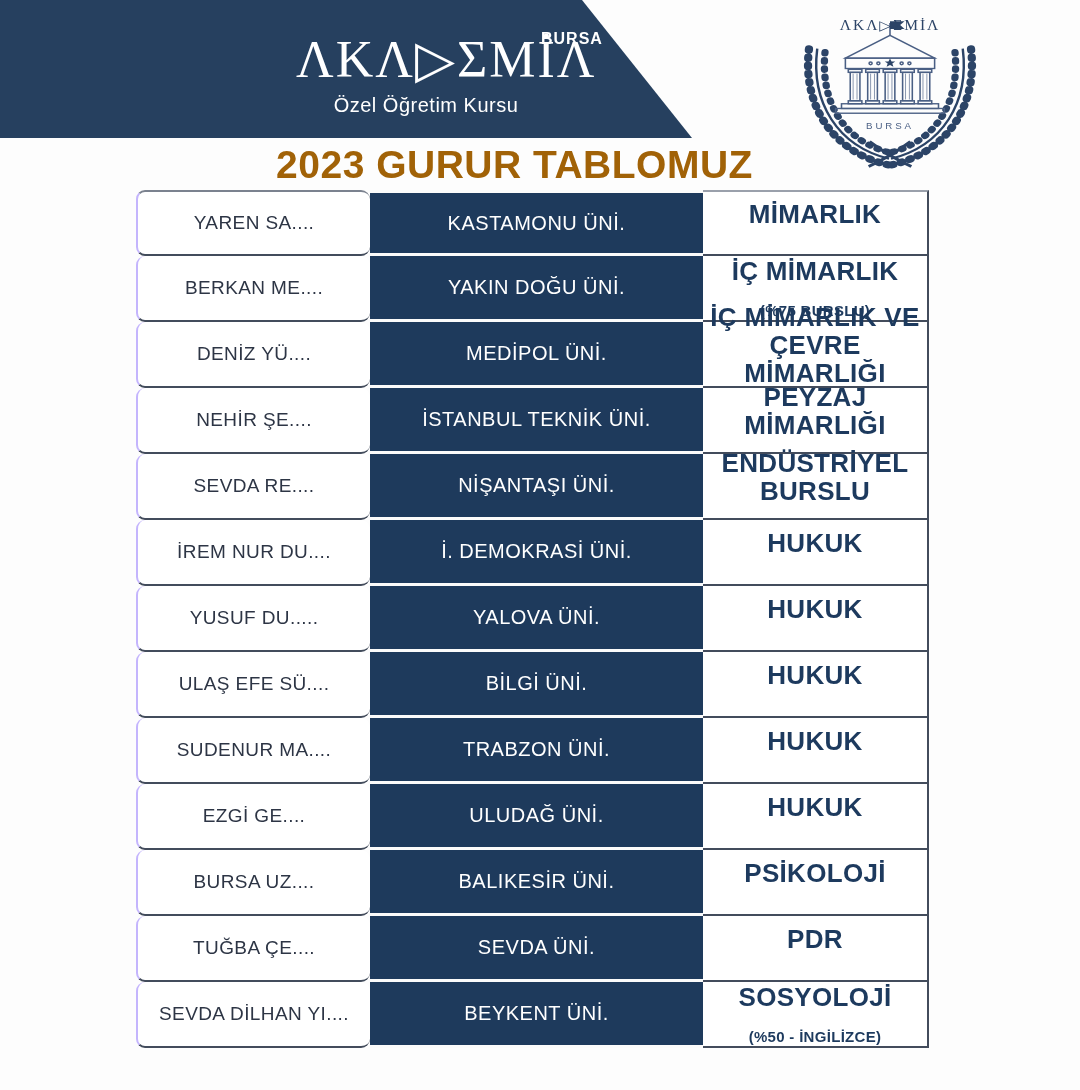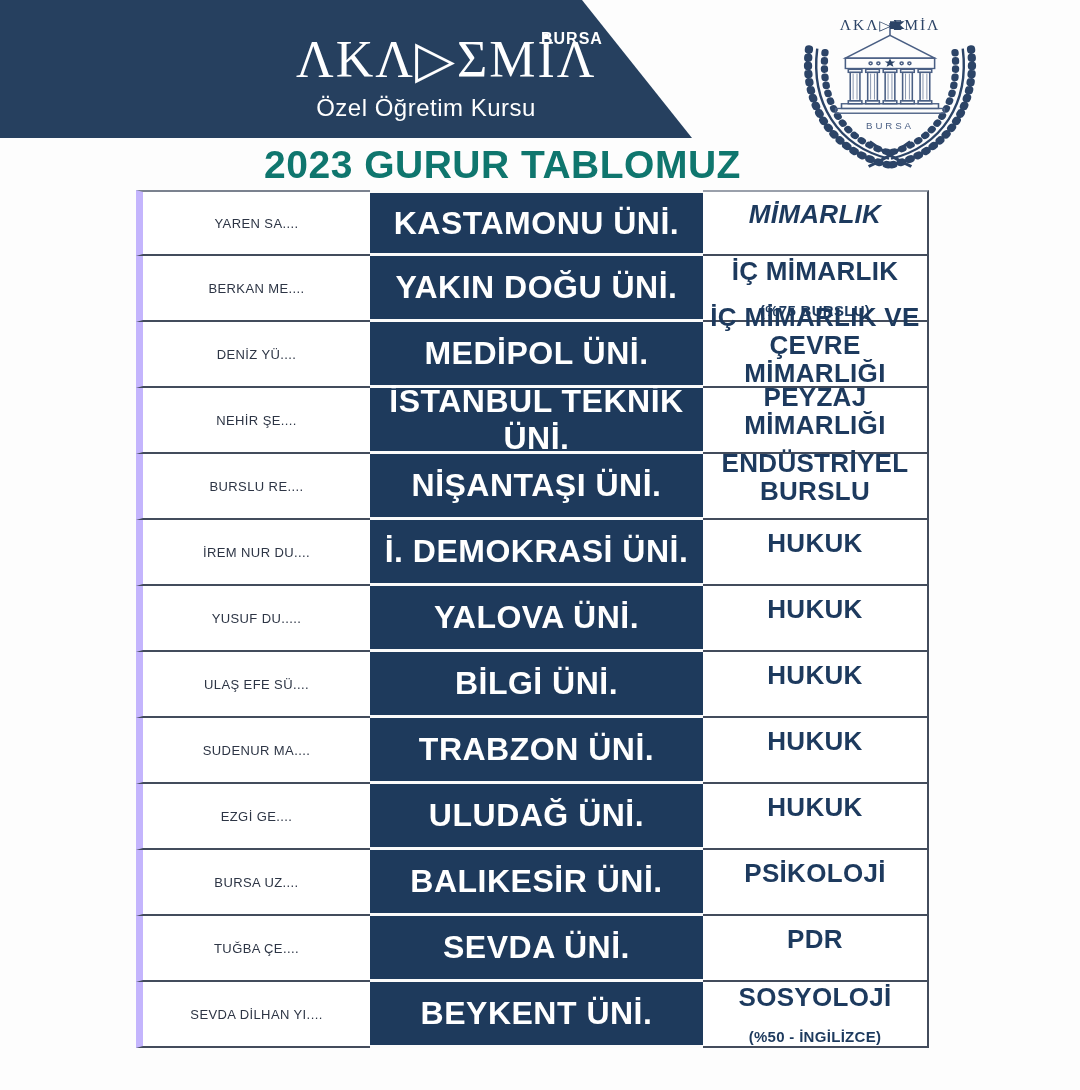--- a/index.html
+++ b/index.html
@@ -22,67 +22,67 @@
     font-family:"Liberation Serif", serif;
     font-size:52px; line-height:1; color:#ffffff; letter-spacing:2px;
     white-space:nowrap;
   }
   .banner-city {
     position:absolute; left:541px; top:30px;
     font-size:16px; font-weight:bold; color:#ffffff; letter-spacing:1px;
   }
   .banner-subtitle {
     position:absolute; left:296px; top:94px; width:260px; text-align:center;
-    font-size:24px; color:#ffffff; letter-spacing:0.5px; white-space:nowrap;
+    font-size:20px; color:#ffffff; letter-spacing:0.5px; white-space:nowrap;
   }
 
   
   .emblem { position:absolute; left:793px; top:4px; width:194px; height:172px; }
   .emblem svg { display:block; }
 
   
   .page-title {
-    position:absolute; left:0; top:143px; width:1005px; text-align:center;
-    font-size:39px; font-weight:bold; color:#0f766e; letter-spacing:0.5px;
+    position:absolute; left:12px; top:143px; width:1005px; text-align:center;
+    font-size:39px; font-weight:bold; color:#a16207; letter-spacing:0.5px;
     white-space:nowrap;
   }
 
   
   .results-table {
     position:absolute; left:136px; top:190px; width:793px;
     display:grid;
     grid-template-columns:234px 333px 226px;
     grid-auto-rows:66px;
   }
   .row { display:contents; }
   .cell { display:flex; align-items:center; justify-content:center; }
   .cell.name {
     background:#ffffff;
-    border-left:7px solid #c4b5fd;
+    border-left:2px solid #c4b5fd;
     border-bottom:2px solid #434c5c;
-    font-size:13px; color:#2d3545; letter-spacing:0.4px;
+    font-size:19px; color:#2d3545; letter-spacing:0.4px;border-radius:9px;
   }
   .row:first-child .cell.name { border-top:2px solid #7b828f; }
   .cell.uni {
     background:#1e3a5c;
     border-bottom:3px solid #fbfbfb;
-    font-size:32px; font-weight:bold; color:#ffffff; letter-spacing:0.5px;
+    font-size:20px; font-weight:normal; color:#ffffff; letter-spacing:0.5px;
     text-align:center;
   }
   .row:first-child .cell.uni { border-top:3px solid #fbfbfb; }
   .cell.dept {
     background:#ffffff;
     border-right:2px solid #434c5c;
     border-bottom:2px solid #434c5c;
     flex-direction:column;
     font-size:26px; font-weight:bold; color:#1d3a5e; letter-spacing:0.3px;
     line-height:1.08; text-align:center;
     padding:0 6px;
   }
-  .row:first-child .cell.dept { border-top:2px solid #9aa0ab;font-style:italic; }
+  .row:first-child .cell.dept { border-top:2px solid #9aa0ab; }
   .cell.dept .note { font-size:15px; font-weight:bold; color:#1d3a5e; line-height:1.1;margin-top:18px; }
 </style>
 </head>
 <body>
 
 <div class="canvas">
 
   <div class="banner">
     <div class="banner-wordmark">ΛΚΛ▷ΣΜİΛ</div>
     <div class="banner-city">BURSA</div>
@@ -202,21 +202,21 @@
           <span>İSTANBUL TEKNİK ÜNİ.</span>
         </div>
       <div class="cell dept">
           <span>PEYZAJ MİMARLIĞI</span>
           <span class="note"></span>
         </div>
     </div>
 
     <div class="row">
       <div class="cell name">
-          <span>BURSLU RE....</span>
+          <span>SEVDA RE....</span>
         </div>
       <div class="cell uni">
           <span>NİŞANTAŞI ÜNİ.</span>
         </div>
       <div class="cell dept">
           <span>ENDÜSTRİYEL BURSLU</span>
           <span class="note"></span>
         </div>
     </div>
 

